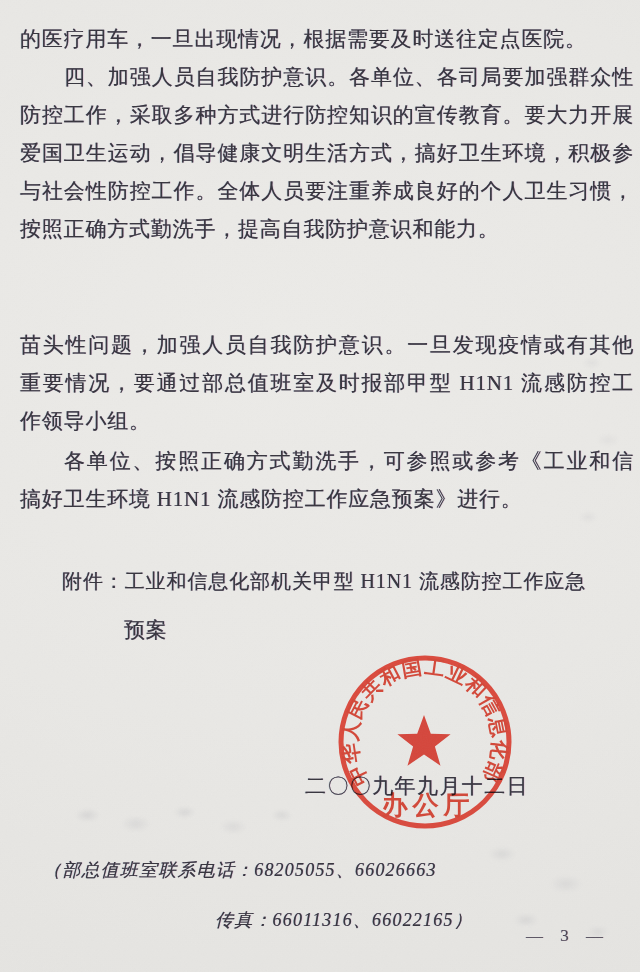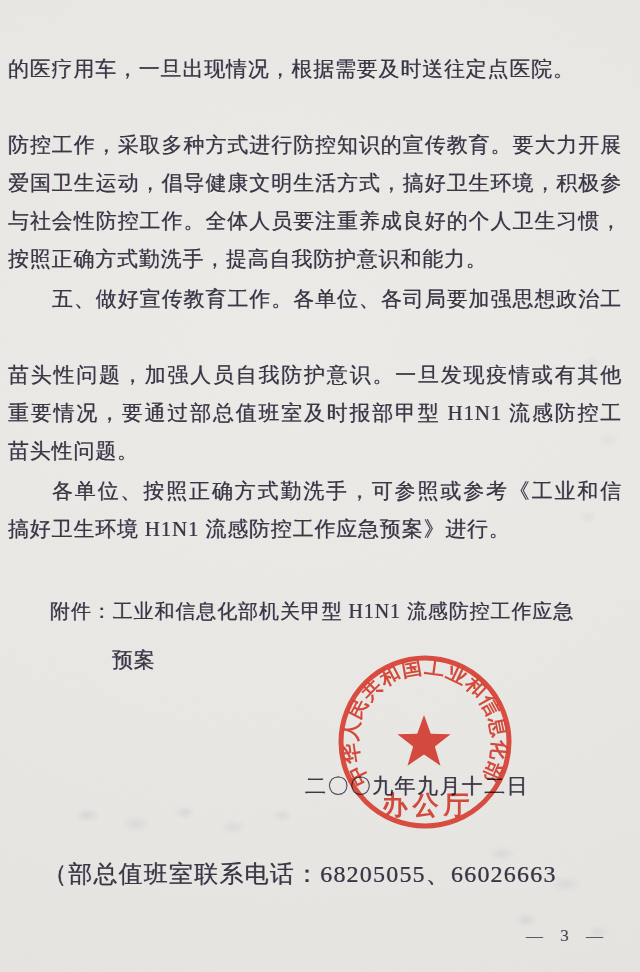--- a/index.html
+++ b/index.html
@@ -15,44 +15,43 @@
       radial-gradient(ellipse 900px 700px at 45% 35%, #ecebe8 0%, #e9e8e5 55%, #e5e4e1 100%);
     overflow:hidden;
   }
   
   .ink{
     color:#36343d;
     text-shadow:0.7px 0 rgba(175,60,150,.20), -0.7px 0 rgba(60,130,175,.20), 0 0 .6px rgba(52,50,62,.55);
   }
   .line{
     position:absolute;
-    left:8px;
+    left:20px;
     width:614px;
     font-size:21px;
     line-height:1.18;
     letter-spacing:0.8px;
     white-space:nowrap;
-    margin-top:30px;
   }
   .full{
     white-space:normal;
     text-align:justify;
     -moz-text-align-last:justify;
     text-align-last:justify;
   }
   .indent{padding-left:44px;width:570px;}
   .attach1{padding-left:42px;font-size:20px;letter-spacing:0.9px;}
   .attach2{padding-left:104px;}
   .dateline{
     position:absolute;left:305px;top:772px;
     font-size:21px;letter-spacing:1.4px;white-space:nowrap;
   }
   .contact{
     position:absolute;
-    font-size:24px;letter-spacing:1.2px;white-space:nowrap;
+    font-size:18px;letter-spacing:1.2px;white-space:nowrap;font-style:italic;
   }
   .pagenum{
     position:absolute;left:526px;top:926px;
     font-size:17px;letter-spacing:2px;word-spacing:9px;
     color:#4c4854;
     text-shadow:0.6px 0 rgba(190,80,120,.3), -0.6px 0 rgba(80,120,190,.3);
     white-space:nowrap;
   }
   
   .seal{
@@ -92,28 +91,28 @@
       radial-gradient(ellipse 16px 10px at 60% 50%, rgba(125,125,138,.14), transparent 70%),
       radial-gradient(ellipse 14px 9px at 35% 85%, rgba(125,125,138,.16), transparent 70%);}
   .noise{position:absolute;left:0;top:0;width:640px;height:972px;opacity:.5;pointer-events:none;}
 </style>
 </head>
 <body>
 
 <div class="page">
 
   <div class="line ink" style="top:27px">的医疗用车，一旦出现情况，根据需要及时送往定点医院。</div>
+  <div class="line ink full indent" style="top:65px">四、加强人员自我防护意识。各单位、各司局要加强群众性</div>
   <div class="line ink full" style="top:103px">防控工作，采取多种方式进行防控知识的宣传教育。要大力开展</div>
   <div class="line ink full" style="top:141px">爱国卫生运动，倡导健康文明生活方式，搞好卫生环境，积极参</div>
   <div class="line ink full" style="top:179px">与社会性防控工作。全体人员要注重养成良好的个人卫生习惯，</div>
   <div class="line ink" style="top:217px">按照正确方式勤洗手，提高自我防护意识和能力。</div>
-  <div class="line ink full indent" style="top:257px">五、做好宣传教育工作。各单位、各司局要加强思想政治工</div>
   <div class="line ink full" style="top:333px">苗头性问题，加强人员自我防护意识。一旦发现疫情或有其他</div>
   <div class="line ink full" style="top:371px">重要情况，要通过部总值班室及时报部甲型 H1N1 流感防控工</div>
-  <div class="line ink" style="top:409px">苗头性问题。</div>
+  <div class="line ink" style="top:409px">作领导小组。</div>
   <div class="line ink full indent" style="top:449px">各单位、按照正确方式勤洗手，可参照或参考《工业和信</div>
   <div class="line ink" style="top:487px">搞好卫生环境 H1N1 流感防控工作应急预案》进行。</div>
 
   <div class="line ink attach1" style="top:570px">附件：工业和信息化部机关甲型 H1N1 流感防控工作应急</div>
   <div class="line ink attach2" style="top:618px">预案</div>
 
   <div class="dateline ink">二〇〇九年九月十二日</div>
 
   <div class="seal">
     <svg width="176" height="176" viewBox="0 0 176 176">
@@ -123,20 +122,21 @@
         <path id="sealArc" d="M 32.3 127 A 68 68 0 1 1 143.7 127" fill="none"></path>
       </defs>
       <text font-size="20" fill="#e6402f" letter-spacing="1">
         <textPath href="#sealArc" xlink:href="#sealArc" startOffset="0">中华人民共和国工业和信息化部</textPath>
       </text>
       <text x="91" y="160" text-anchor="middle" font-size="26" letter-spacing="5" fill="#e6402f">办公厅</text>
     </svg>
   </div>
 
   <div class="contact ink" style="left:43px;top:858px">（部总值班室联系电话：68205055、66026663</div>
+  <div class="contact ink" style="left:215px;top:908px">传真：66011316、66022165）</div>
 
   <div class="pagenum">— 3 —</div>
 
   <div class="smudge sm1"></div>
   <div class="smudge sm2"></div>
   <div class="smudge sm3"></div>
 
   <svg class="noise" width="640" height="972">
     <filter id="grain">
       <feTurbulence type="fractalNoise" baseFrequency="0.8" numOctaves="2" seed="7" result="t"></feTurbulence>

